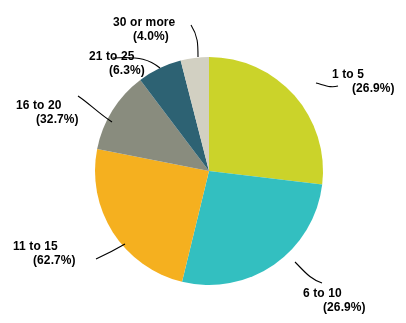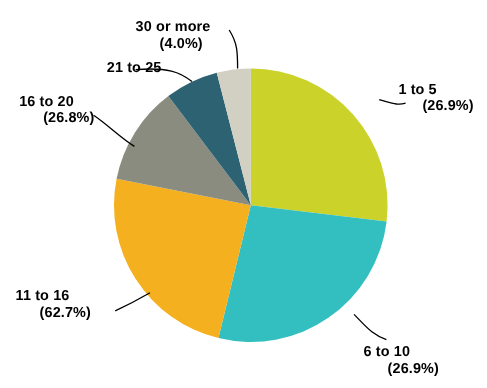--- a/index.html
+++ b/index.html
@@ -66,31 +66,32 @@
     <span class="cat">1 to 5</span>
     <span class="pct">(26.9%)</span>
   </div>
 
   <div class="callout align-left" style="left: 303px; top: 287px;">
     <span class="cat">6 to 10</span>
     <span class="pct">(26.9%)</span>
   </div>
 
   <div class="callout align-left" style="left: 13px; top: 240px;">
-    <span class="cat">11 to 16</span>
+    <span class="cat">11 to 15</span>
     <span class="pct">(62.7%)</span>
   </div>
 
-  <div class="callout align-left" style="left: 16px; top: 78px;">
+  <div class="callout align-left" style="left: 16px; top: 99px;">
     <span class="cat">16 to 20</span>
-    <span class="pct">(26.8%)</span>
+    <span class="pct">(32.7%)</span>
   </div>
 
   <div class="callout align-left" style="left: 50px; top: 50px; margin-left: 39px;">
     <span class="cat">21 to 25</span>
+    <span class="pct">(6.3%)</span>
   </div>
 
   <div class="callout align-left" style="left: 113px; top: 16px;">
     <span class="cat">30 or more</span>
     <span class="pct">(4.0%)</span>
   </div>
 
 </div>
 
 </body></html>

